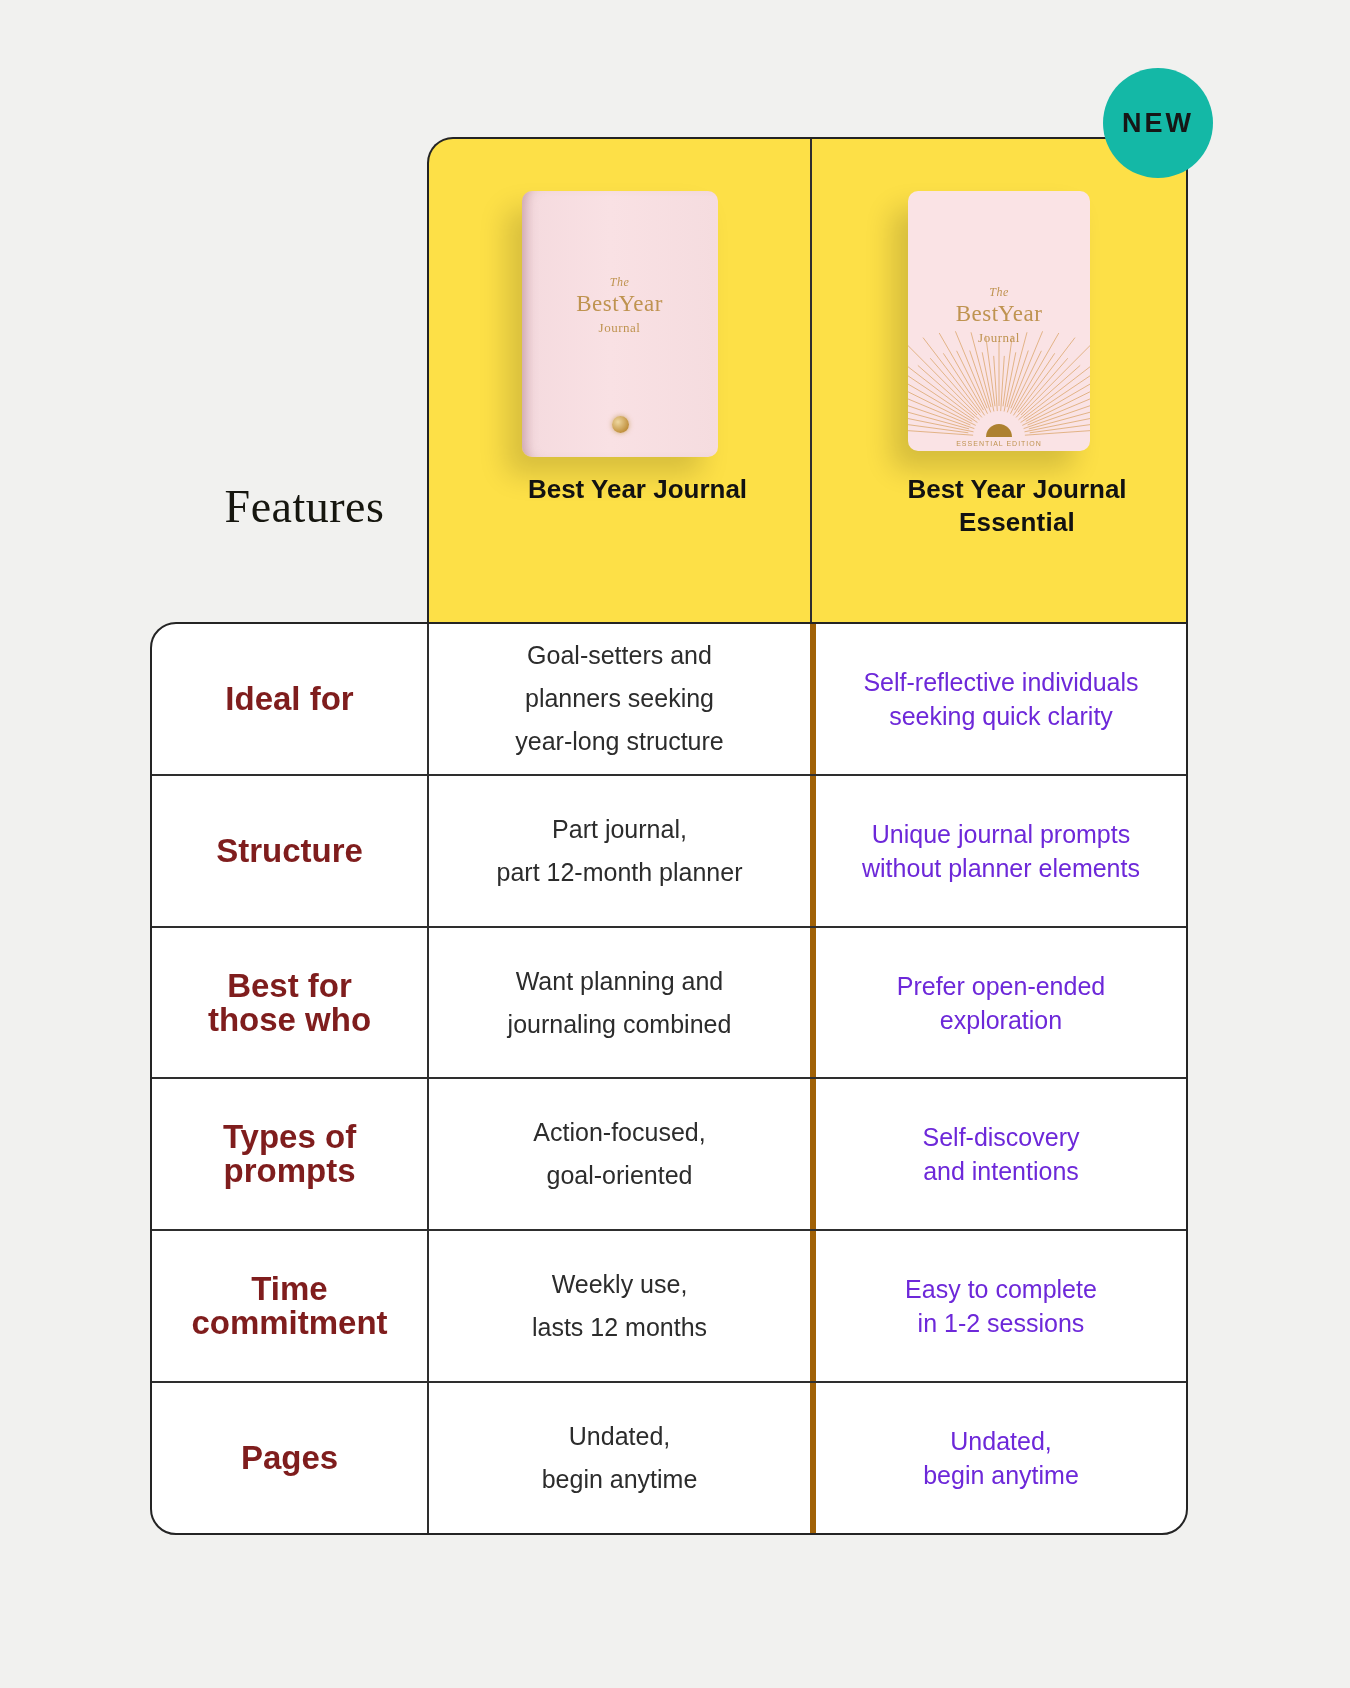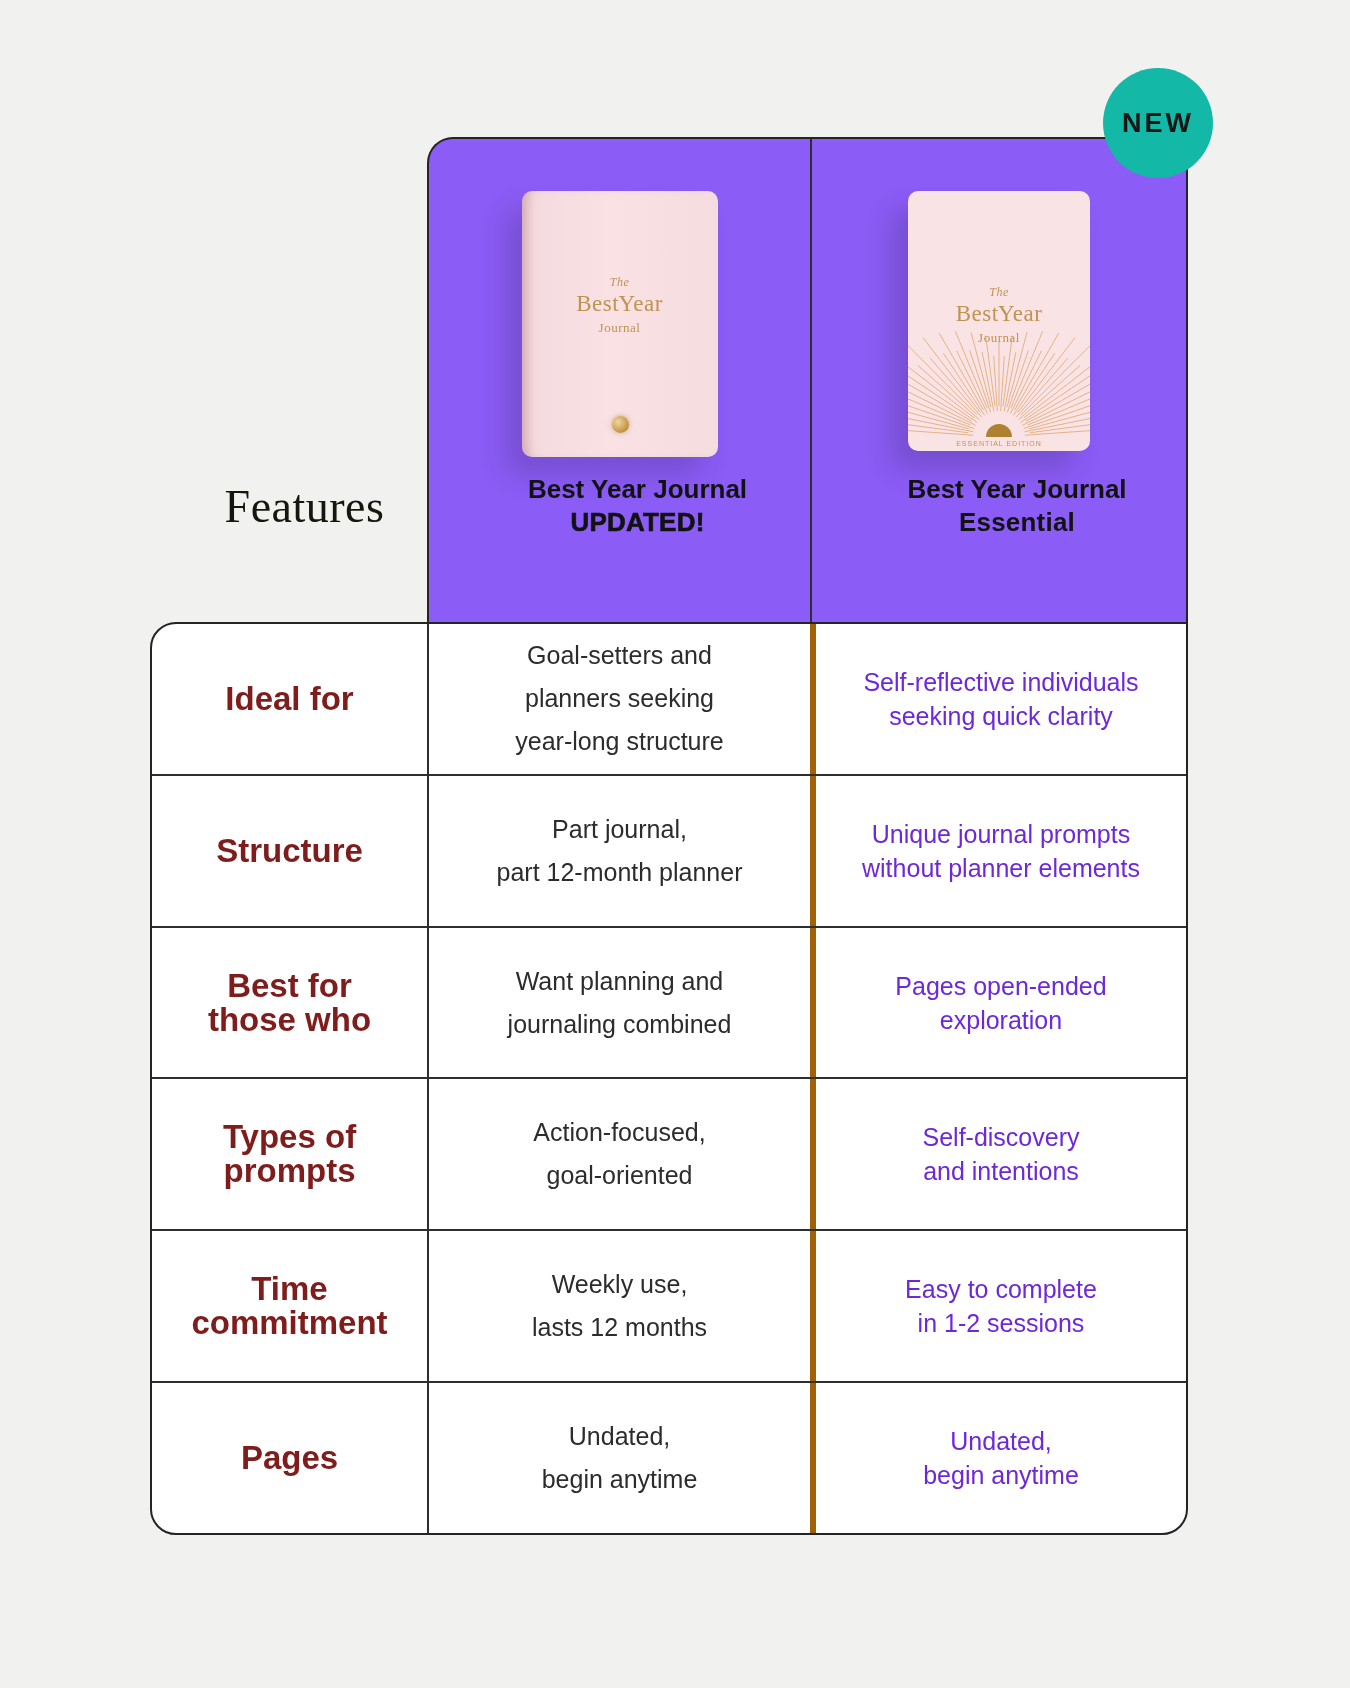--- a/index.html
+++ b/index.html
@@ -8,21 +8,21 @@
     position:relative;
     background:#f1f1ef;
     font-family:"Liberation Sans", sans-serif;
     overflow:hidden;
     color:#1d1d1d;
   }
 
   
   .product-panel {
     position:absolute; left:427px; top:137px; width:761px; height:485px;
-    background:#8b5cf6;
+    background:#fde047;
     border:2px solid #242424; border-bottom:none;
     border-radius:26px 26px 0 0;
     display:flex;
   }
   .pcol { position:relative; flex:0 0 381px; }
   .pcol.essential { flex:1; border-left:2px solid #2e2e2e; }
 
   .journal {
     position:absolute; top:52px; left:50%;
     border-radius:10px;
@@ -109,21 +109,20 @@
     <div class="journal j1">
       <div class="cover-text">
         <div class="brand-top">The</div>
         <div class="brand-main">Best Year</div>
         <div class="brand-sub">Journal</div>
       </div>
       <div class="snap-button"></div>
     </div>
     <div class="ptitle updated">
       <div class="line1">Best Year Journal</div>
-      <div class="line2">UPDATED!</div>
     </div>
   </div>
 
   <div class="pcol essential">
     <div class="journal j2">
       <svg class="sunburst" viewBox="0 0 182 260">
         <g id="rays" stroke="#dca76e" stroke-width="0.8">
             <line x1="65.1" y1="244.2" x2="-26.7" y2="237.8"></line>
             <line x1="60.3" y1="241.8" x2="-51.3" y2="226.7"></line>
             <line x1="65.5" y1="240.8" x2="-23.9" y2="222.7"></line>
@@ -212,21 +211,21 @@
 part 12-month planner</div>
     <div class="cell essential">Unique journal prompts
 without planner elements</div>
   </div>
 
   <div class="trow">
     <div class="cell feature">Best for
 those who</div>
     <div class="cell updated">Want planning and
 journaling combined</div>
-    <div class="cell essential">Pages open-ended
+    <div class="cell essential">Prefer open-ended
 exploration</div>
   </div>
 
   <div class="trow">
     <div class="cell feature">Types of prompts</div>
     <div class="cell updated">Action-focused,
 goal-oriented</div>
     <div class="cell essential">Self-discovery
 and intentions</div>
   </div>

